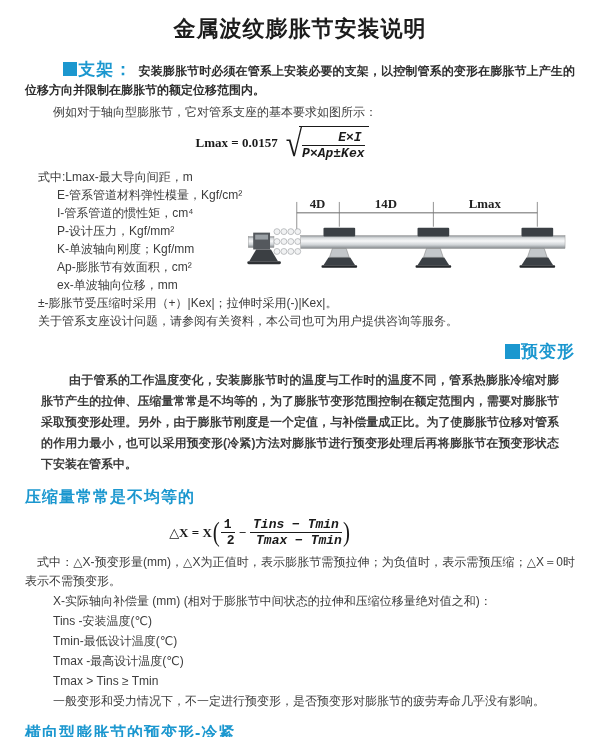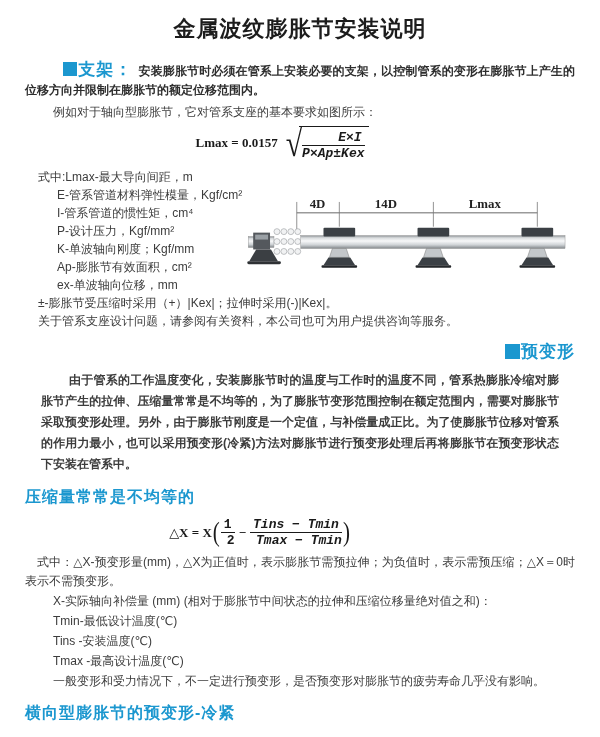--- a/index.html
+++ b/index.html
@@ -174,20 +174,21 @@
     <span class="fgap">−</span>
     <span class="frac it">
         <span class="num">Tins − Tmin</span>
         <span class="den">Tmax − Tmin</span>
       </span>
     <span class="paren">)</span>
   </div>
 
   <p class="where2">式中：△X-预变形量(mm)，△X为正值时，表示膨胀节需预拉伸；为负值时，表示需预压缩；△X＝0时表示不需预变形。</p>
   <div class="line ind28">X-实际轴向补偿量 (mm) (相对于膨胀节中间状态的拉伸和压缩位移量绝对值之和)：</div>
+  <div class="line ind28">Tins -安装温度(℃)</div>
   <div class="line ind28">Tmin-最低设计温度(℃)</div>
-  <div class="line ind28">Tins -安装温度(℃)</div>
   <div class="line ind28">Tmax -最高设计温度(℃)</div>
+  <div class="line ind28">Tmax &gt; Tins ≥ Tmin</div>
   <p class="gen-note">一般变形和受力情况下，不一定进行预变形，是否预变形对膨胀节的疲劳寿命几乎没有影响。</p>
 
   <h3 class="subsec lateral-h">横向型膨胀节的预变形-冷紧</h3>
 
 </div>
 
 </body></html>

